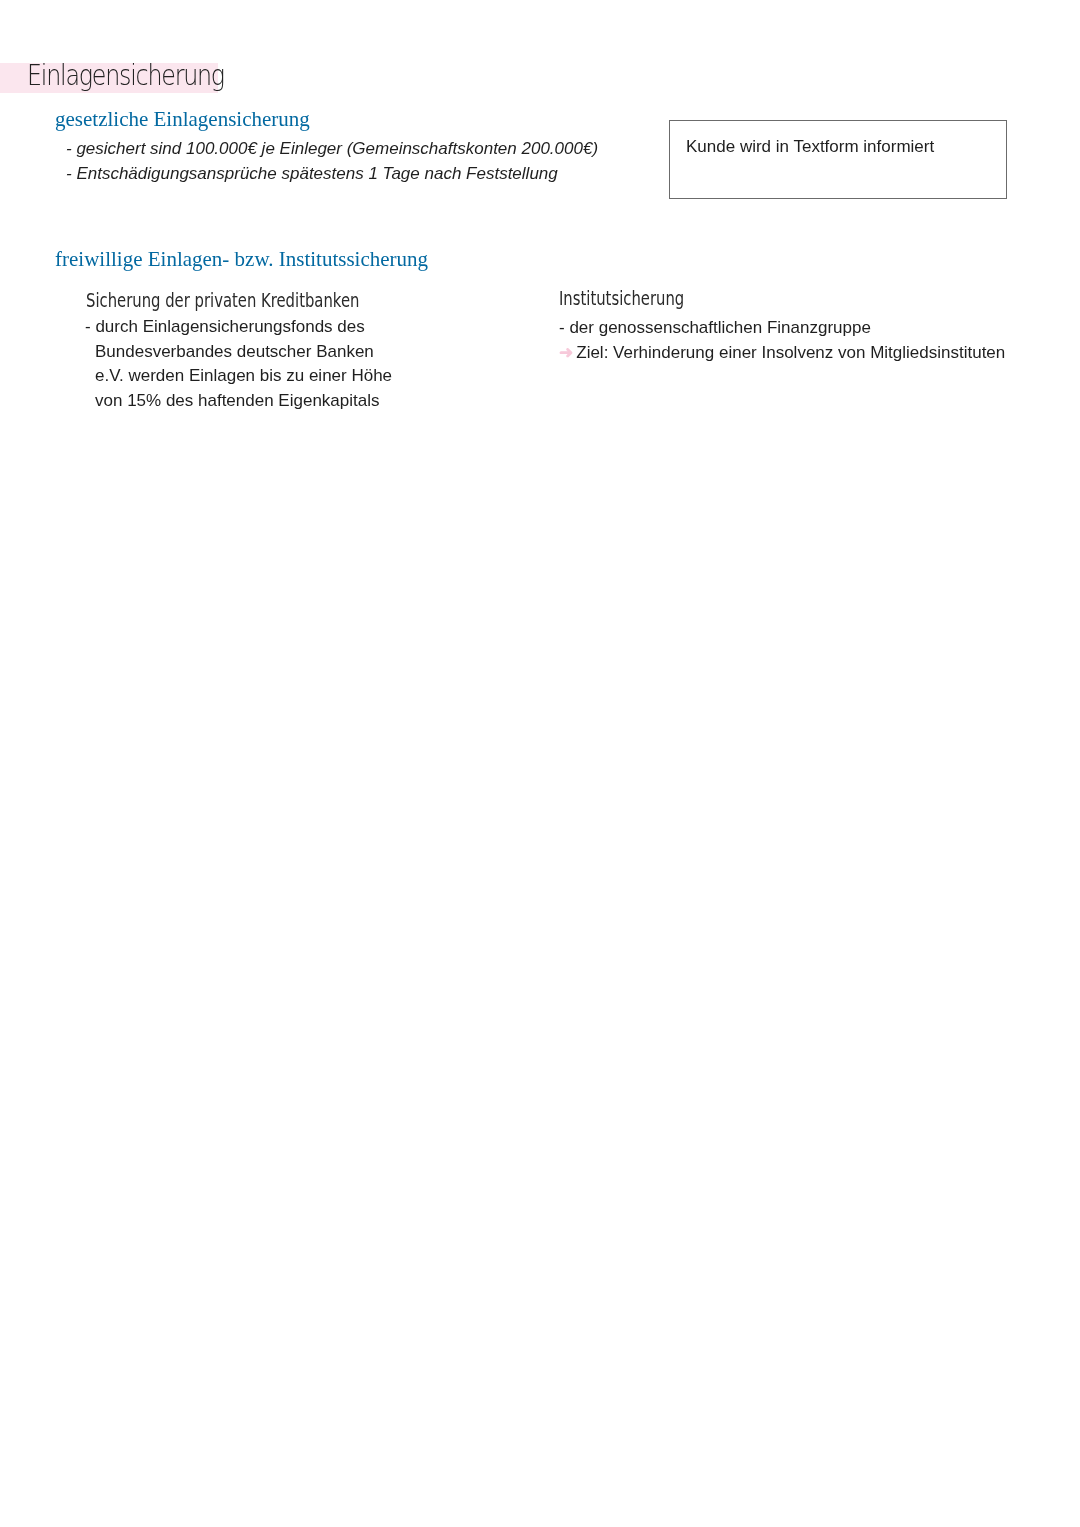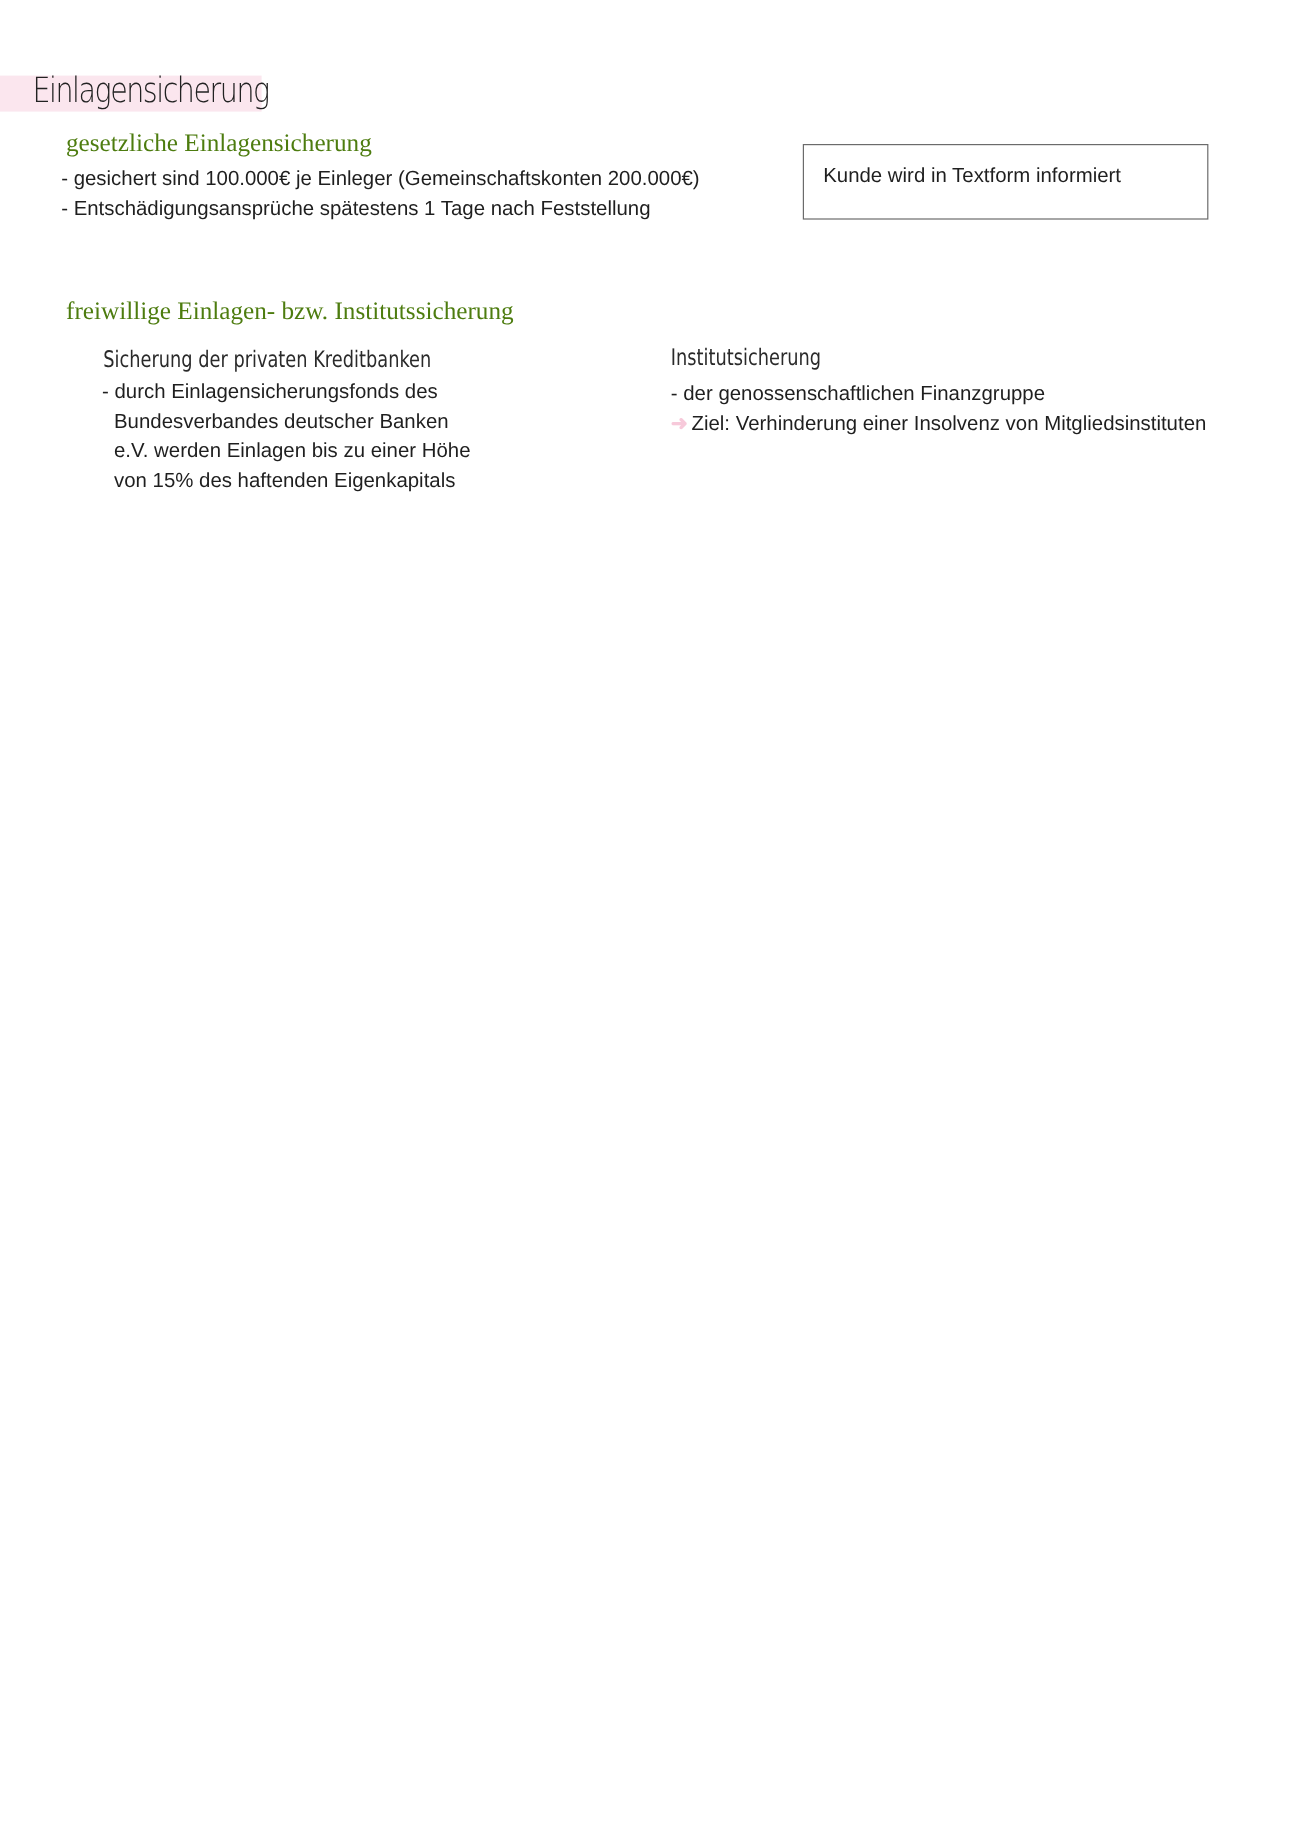--- a/index.html
+++ b/index.html
@@ -24,59 +24,59 @@
       font-size: 29px;
       letter-spacing: -1.5px;
       transform: scaleX(0.82);
       transform-origin: left center;
       color: #222;
       white-space: nowrap;
     }
     .serif-heading {
       font-family: "Liberation Serif", serif;
       font-size: 21px;
-      color: #4d7c0f;
+      color: #0369a1;
       white-space: nowrap;
     }
     .body-line {
       font-family: "Liberation Sans", sans-serif;
       font-size: 17px;
       color: #1f1f1f;
       white-space: nowrap;
       line-height: 24.5px;
     }
     .hand-heading {
       font-family: "DejaVu Sans", sans-serif;
       font-size: 19px;
       color: #2a2a2a;
       white-space: nowrap;
       transform: scaleX(0.78);
       transform-origin: left center;
     }
     .info-box {
-      left: 669px; top: 120px; width: 338px; height: 63px;
+      left: 669px; top: 120px; width: 338px; height: 79px;
       border: 1.5px solid #6b6b6b;
       box-sizing: border-box;
     }
     .arrow {
       display: inline-block;
       color: #f7c9da;
       font-weight: bold;
       margin-right: 3px;
     }
     ul.plain { list-style: none; margin: 0; padding: 0; }
   </style>
 </head>
 <body>
 
 <div class="abs title-highlight"></div>
 <div class="abs title">Einlagensicherung</div>
 
 <div class="abs serif-heading" style="left:55px; top:107px;">gesetzliche Einlagensicherung</div>
-<ul class="abs plain" style="left:51px; top:137px;">
+<ul class="abs plain" style="left:66px; top:137px;font-style:italic;">
   <li class="body-line">- gesichert sind 100.000€ je Einleger (Gemeinschaftskonten 200.000€)</li>
   <li class="body-line">- Entschädigungsansprüche spätestens 1 Tage nach Feststellung</li>
 </ul>
 
 <div class="abs info-box">
   <div class="body-line" style="position:absolute; left:16px; top:14px;">Kunde wird in Textform informiert</div>
 </div>
 
 <div class="abs serif-heading" style="left:55px; top:227px;margin-top:20px;">freiwillige Einlagen- bzw. Institutssicherung</div>
 

